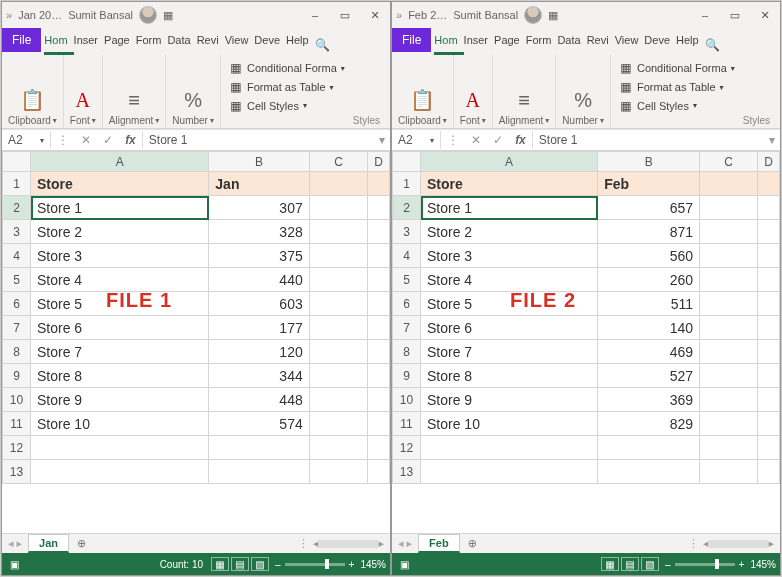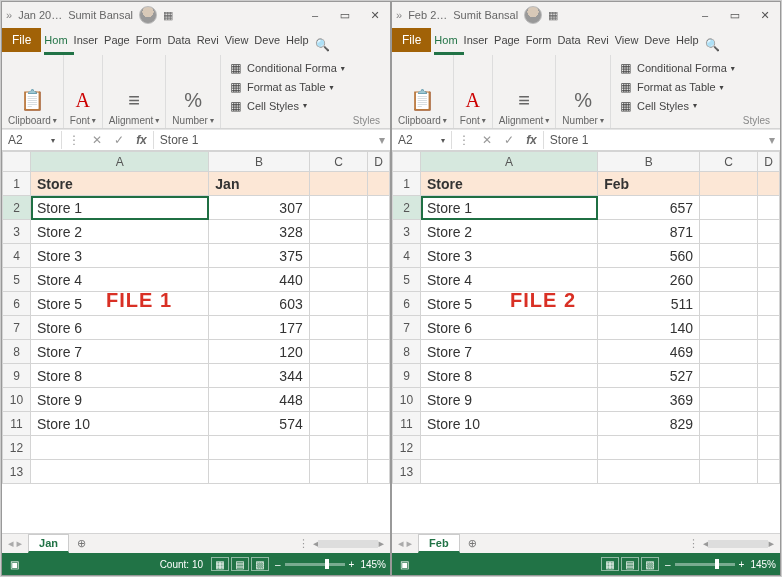--- a/index.html
+++ b/index.html
@@ -49,21 +49,21 @@
   
   .ribbonTabs {
     display: flex;
     align-items: flex-end;
     height: 24px;
     background: #f3f2f1;
     font-size: 12px;
     color: #444;
   }
   .fileTab {
-    background: #a16207;
+    background: #6d28d9;
     color: #fff;
     padding: 4px 10px;
     height: 24px;
     display:flex; align-items:center;
     font-size: 12px;
   }
   .tab {
     padding: 4px 3px;
     height: 24px;
     display:flex; align-items:center;
@@ -140,21 +140,21 @@
     display:flex;
     align-items:center;
     height:22px;
     background:#fff;
     border-bottom:1px solid #d4d4d4;
     border-top:1px solid #e5e5e5;
     font-size:12px;
     color:#555;
   }
   .nameBox{
-    width:60px;
+    width:49px;
     border-right:1px solid #ddd;
     padding:2px 6px;
     display:flex; align-items:center; justify-content:space-between;
   }
   .fbBtn{ padding:0 6px; color:#999;}
   .fx{ font-style:italic; padding:0 6px; color:#666;font-weight:bold;}
   .fbInput{
     flex:1; padding:2px 6px; border-left:1px solid #ddd;
   }
   .fbDrop{ width:16px; color:#999; text-align:center;}

